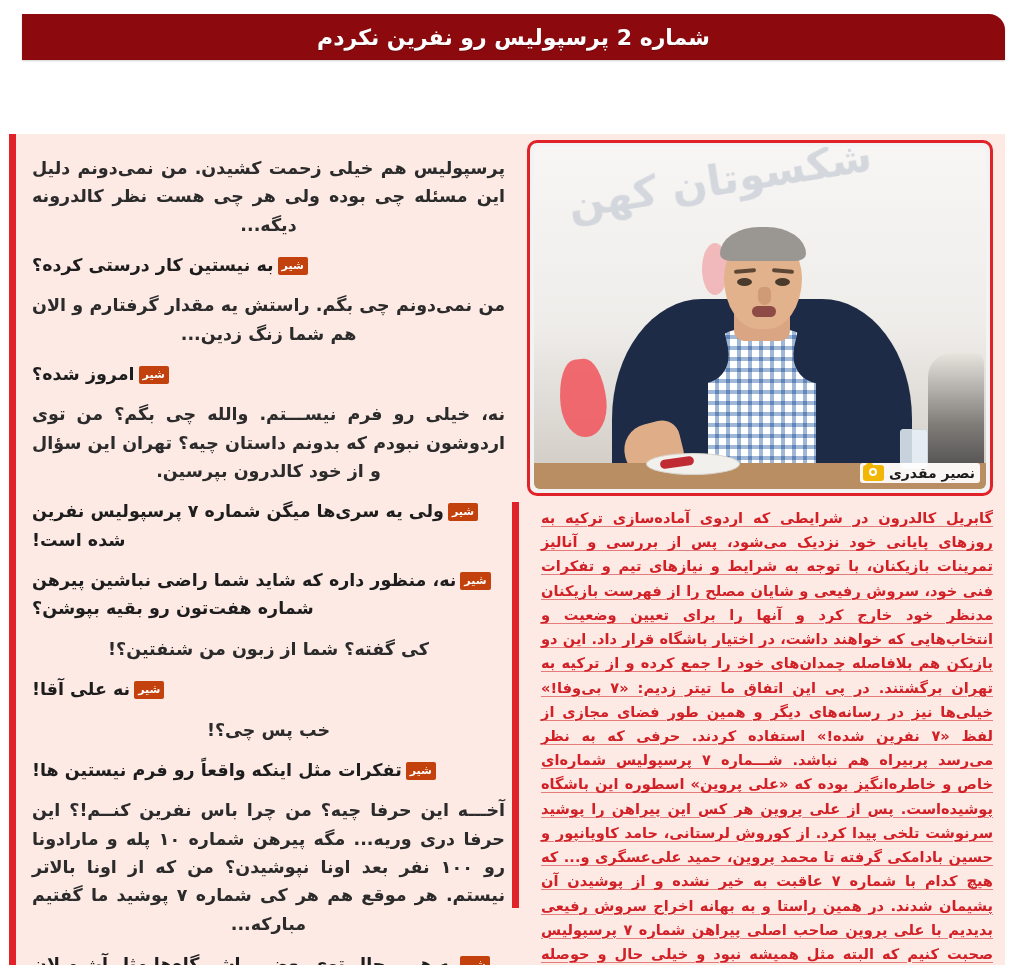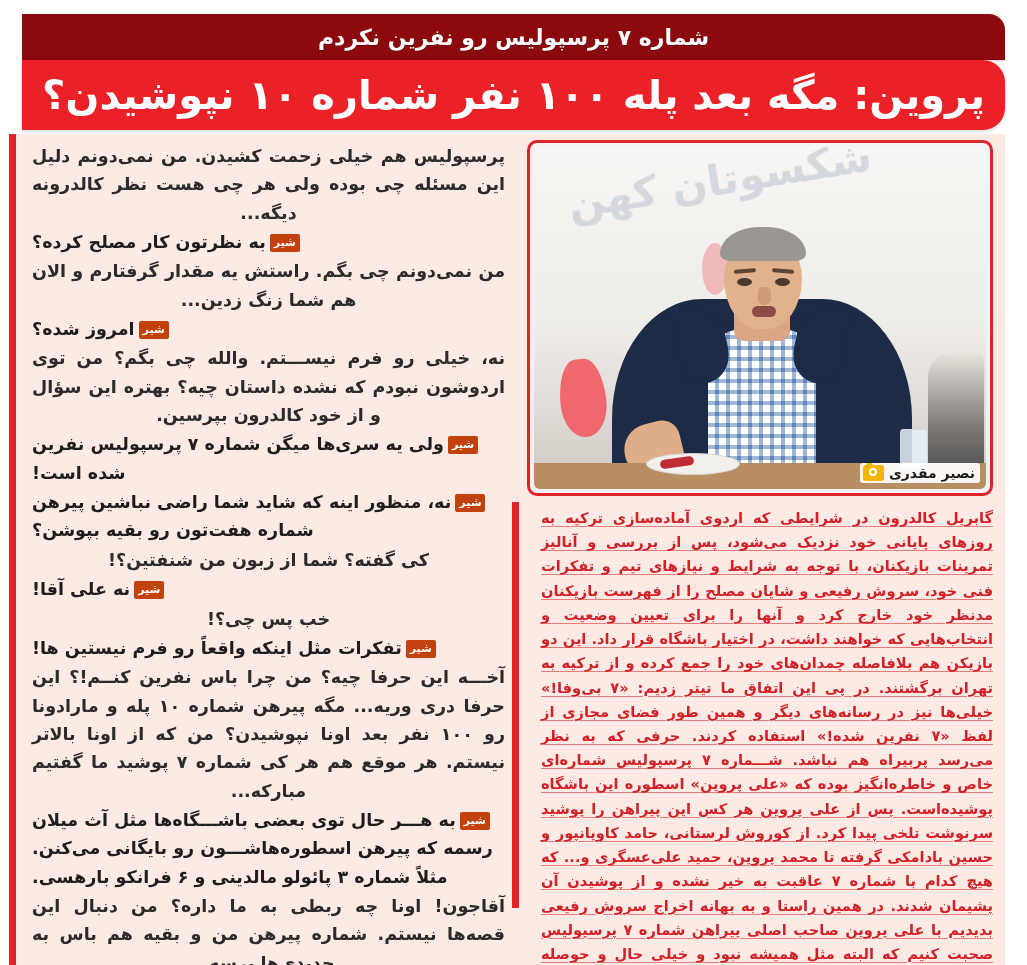--- a/index.html
+++ b/index.html
@@ -133,21 +133,21 @@
   .qa-block {
     direction: rtl;
     text-align: justify;
     text-align-last: center;
     font-size: 17.5px;
     line-height: 1.62;
     color: #2b2b2b;
     font-weight: bold;
   }
   .qa-block p {
-    margin: 0 0 1px 0;
+    margin: 12px 0 1px 0;
   }
   .qa-q {
     text-align: left;
     text-align-last: left;
     direction: rtl;
     color: #1d1d1d;
   }
   .qa-a {
     text-align: justify;
     text-align-last: center;
@@ -456,24 +456,21 @@
     text-underline-offset: 3px;
     text-decoration-thickness: 1px;
   }
 </style>
 </head>
 <body>
 
 <div id="page">
 
   <div class="kicker-bar">
-    <span class="kicker-text">شماره ۷ پرسپولیس رو نفرین نکردم</span>
-  </div>
-  <div class="headline-bar">
-    <span class="headline-text">پروین: مگه بعد پله ۱۰۰ نفر شماره ۱۰ نپوشیدن؟</span>
+    <span class="kicker-text">شماره 2 پرسپولیس رو نفرین نکردم</span>
   </div>
 
   <div class="body-area">
     <div class="left-rail"></div>
     <div class="rail-red"></div>
     <div class="right-pad"></div>
 
     <div class="columns">
 
       <div class="col-right">
@@ -519,26 +516,26 @@
           <p>گابریل کالدرون در شرایطی که اردوی آماده‌سازی ترکیه به روزهای پایانی خود نزدیک می‌شود، پس از بررسی و آنالیز تمرینات بازیکنان، با توجه به شرایط و نیازهای تیم و تفکرات فنی خود، سروش رفیعی و شایان مصلح را از فهرست بازیکنان مدنظر خود خارج کرد و آنها را برای تعیین وضعیت و انتخاب‌هایی که خواهند داشت، در اختیار باشگاه قرار داد. این دو بازیکن هم بلافاصله چمدان‌های خود را جمع کرده و از ترکیه به تهران برگشتند. در پی این اتفاق ما تیتر زدیم: «۷ بی‌وفا!» خیلی‌ها نیز در رسانه‌های دیگر و همین طور فضای مجازی از لفظ «۷ نفرین شده!» استفاده کردند. حرفی که به نظر می‌رسد پربیراه هم نباشد. شـــماره ۷ پرسپولیس شماره‌ای خاص و خاطره‌انگیز بوده که «علی پروین» اسطوره این باشگاه پوشیده‌است. پس از علی پروین هر کس این پیراهن را پوشید سرنوشت تلخی پیدا کرد. از کوروش لرستانی، حامد کاویانپور و حسین بادامکی گرفته تا محمد پروین، حمید علی‌عسگری و... که هیچ کدام با شماره ۷ عاقبت به خیر نشده و از پوشیدن آن پشیمان شدند. در همین راستا و به بهانه اخراج سروش رفیعی بدیدیم با علی پروین صاحب اصلی پیراهن شماره ۷ پرسپولیس صحبت کنیم که البته مثل همیشه نبود و خیلی حال و حوصله مصاحبه هم نداشت. گپ و گفت نیمروزی ما با «علی پروین» را بخوانید.</p>
         </div>
 
       </div>
 
       <div class="col-divider"></div>
 
       <div class="col-left">
         <div class="qa-block">
             <p class="qa-a">پرسپولیس هم خیلی زحمت کشیدن. من نمی‌دونم دلیل این مسئله چی بوده ولی هر چی هست نظر کالدرونه دیگه...</p>
-            <p class="qa-q"><span class="badge">شیر</span><span>به نظرتون کار مصلح کرده؟</span></p>
+            <p class="qa-q"><span class="badge">شیر</span><span>به نیستین کار درستی کرده؟</span></p>
             <p class="qa-a">من نمی‌دونم چی بگم. راستش یه مقدار گرفتارم و الان هم شما زنگ زدین...</p>
             <p class="qa-q"><span class="badge">شیر</span><span>امروز شده؟</span></p>
-            <p class="qa-a">نه، خیلی رو فرم نیســـتم. والله چی بگم؟ من توی اردوشون نبودم که نشده داستان چیه؟ بهتره این سؤال و از خود کالدرون بپرسین.</p>
+            <p class="qa-a">نه، خیلی رو فرم نیســـتم. والله چی بگم؟ من توی اردوشون نبودم که بدونم داستان چیه؟ تهران این سؤال و از خود کالدرون بپرسین.</p>
             <p class="qa-q"><span class="badge">شیر</span><span>ولی یه سری‌ها میگن شماره ۷ پرسپولیس نفرین شده است!</span></p>
-            <p class="qa-q"><span class="badge">شیر</span><span>نه، منظور اینه که شاید شما راضی نباشین پیرهن شماره هفت‌تون رو بقیه بپوشن؟</span></p>
+            <p class="qa-q"><span class="badge">شیر</span><span>نه، منظور داره که شاید شما راضی نباشین پیرهن شماره هفت‌تون رو بقیه بپوشن؟</span></p>
             <p class="qa-a short">کی گفته؟ شما از زبون من شنفتین؟!</p>
             <p class="qa-q"><span class="badge">شیر</span><span>نه علی آقا!</span></p>
             <p class="qa-a short">خب پس چی؟!</p>
             <p class="qa-q"><span class="badge">شیر</span><span>تفکرات مثل اینکه واقعاً رو فرم نیستین ها!</span></p>
             <p class="qa-a">آخـــه این حرفا چیه؟ من چرا باس نفرین کنــم!؟ این حرفا دری وریه... مگه پیرهن شماره ۱۰ پله و مارادونا رو ۱۰۰ نفر بعد اونا نپوشیدن؟ من که از اونا بالاتر نیستم. هر موقع هم هر کی شماره ۷ پوشید ما گفتیم مبارکه...</p>
             <p class="qa-q"><span class="badge">شیر</span><span>به هـــر حال توی بعضی باشـــگاه‌ها مثل آث میلان رسمه که پیرهن اسطوره‌هاشـــون رو بایگانی می‌کنن. مثلاً شماره ۳ پائولو مالدینی و ۶ فرانکو بارهسی.</span></p>
             <p class="qa-a">آقاجون! اونا چه ربطی به ما داره؟ من دنبال این قصه‌ها نیستم. شماره پیرهن من و بقیه هم باس به جدیدی‌ها برسه.</p>
           </div>
       </div>
 

